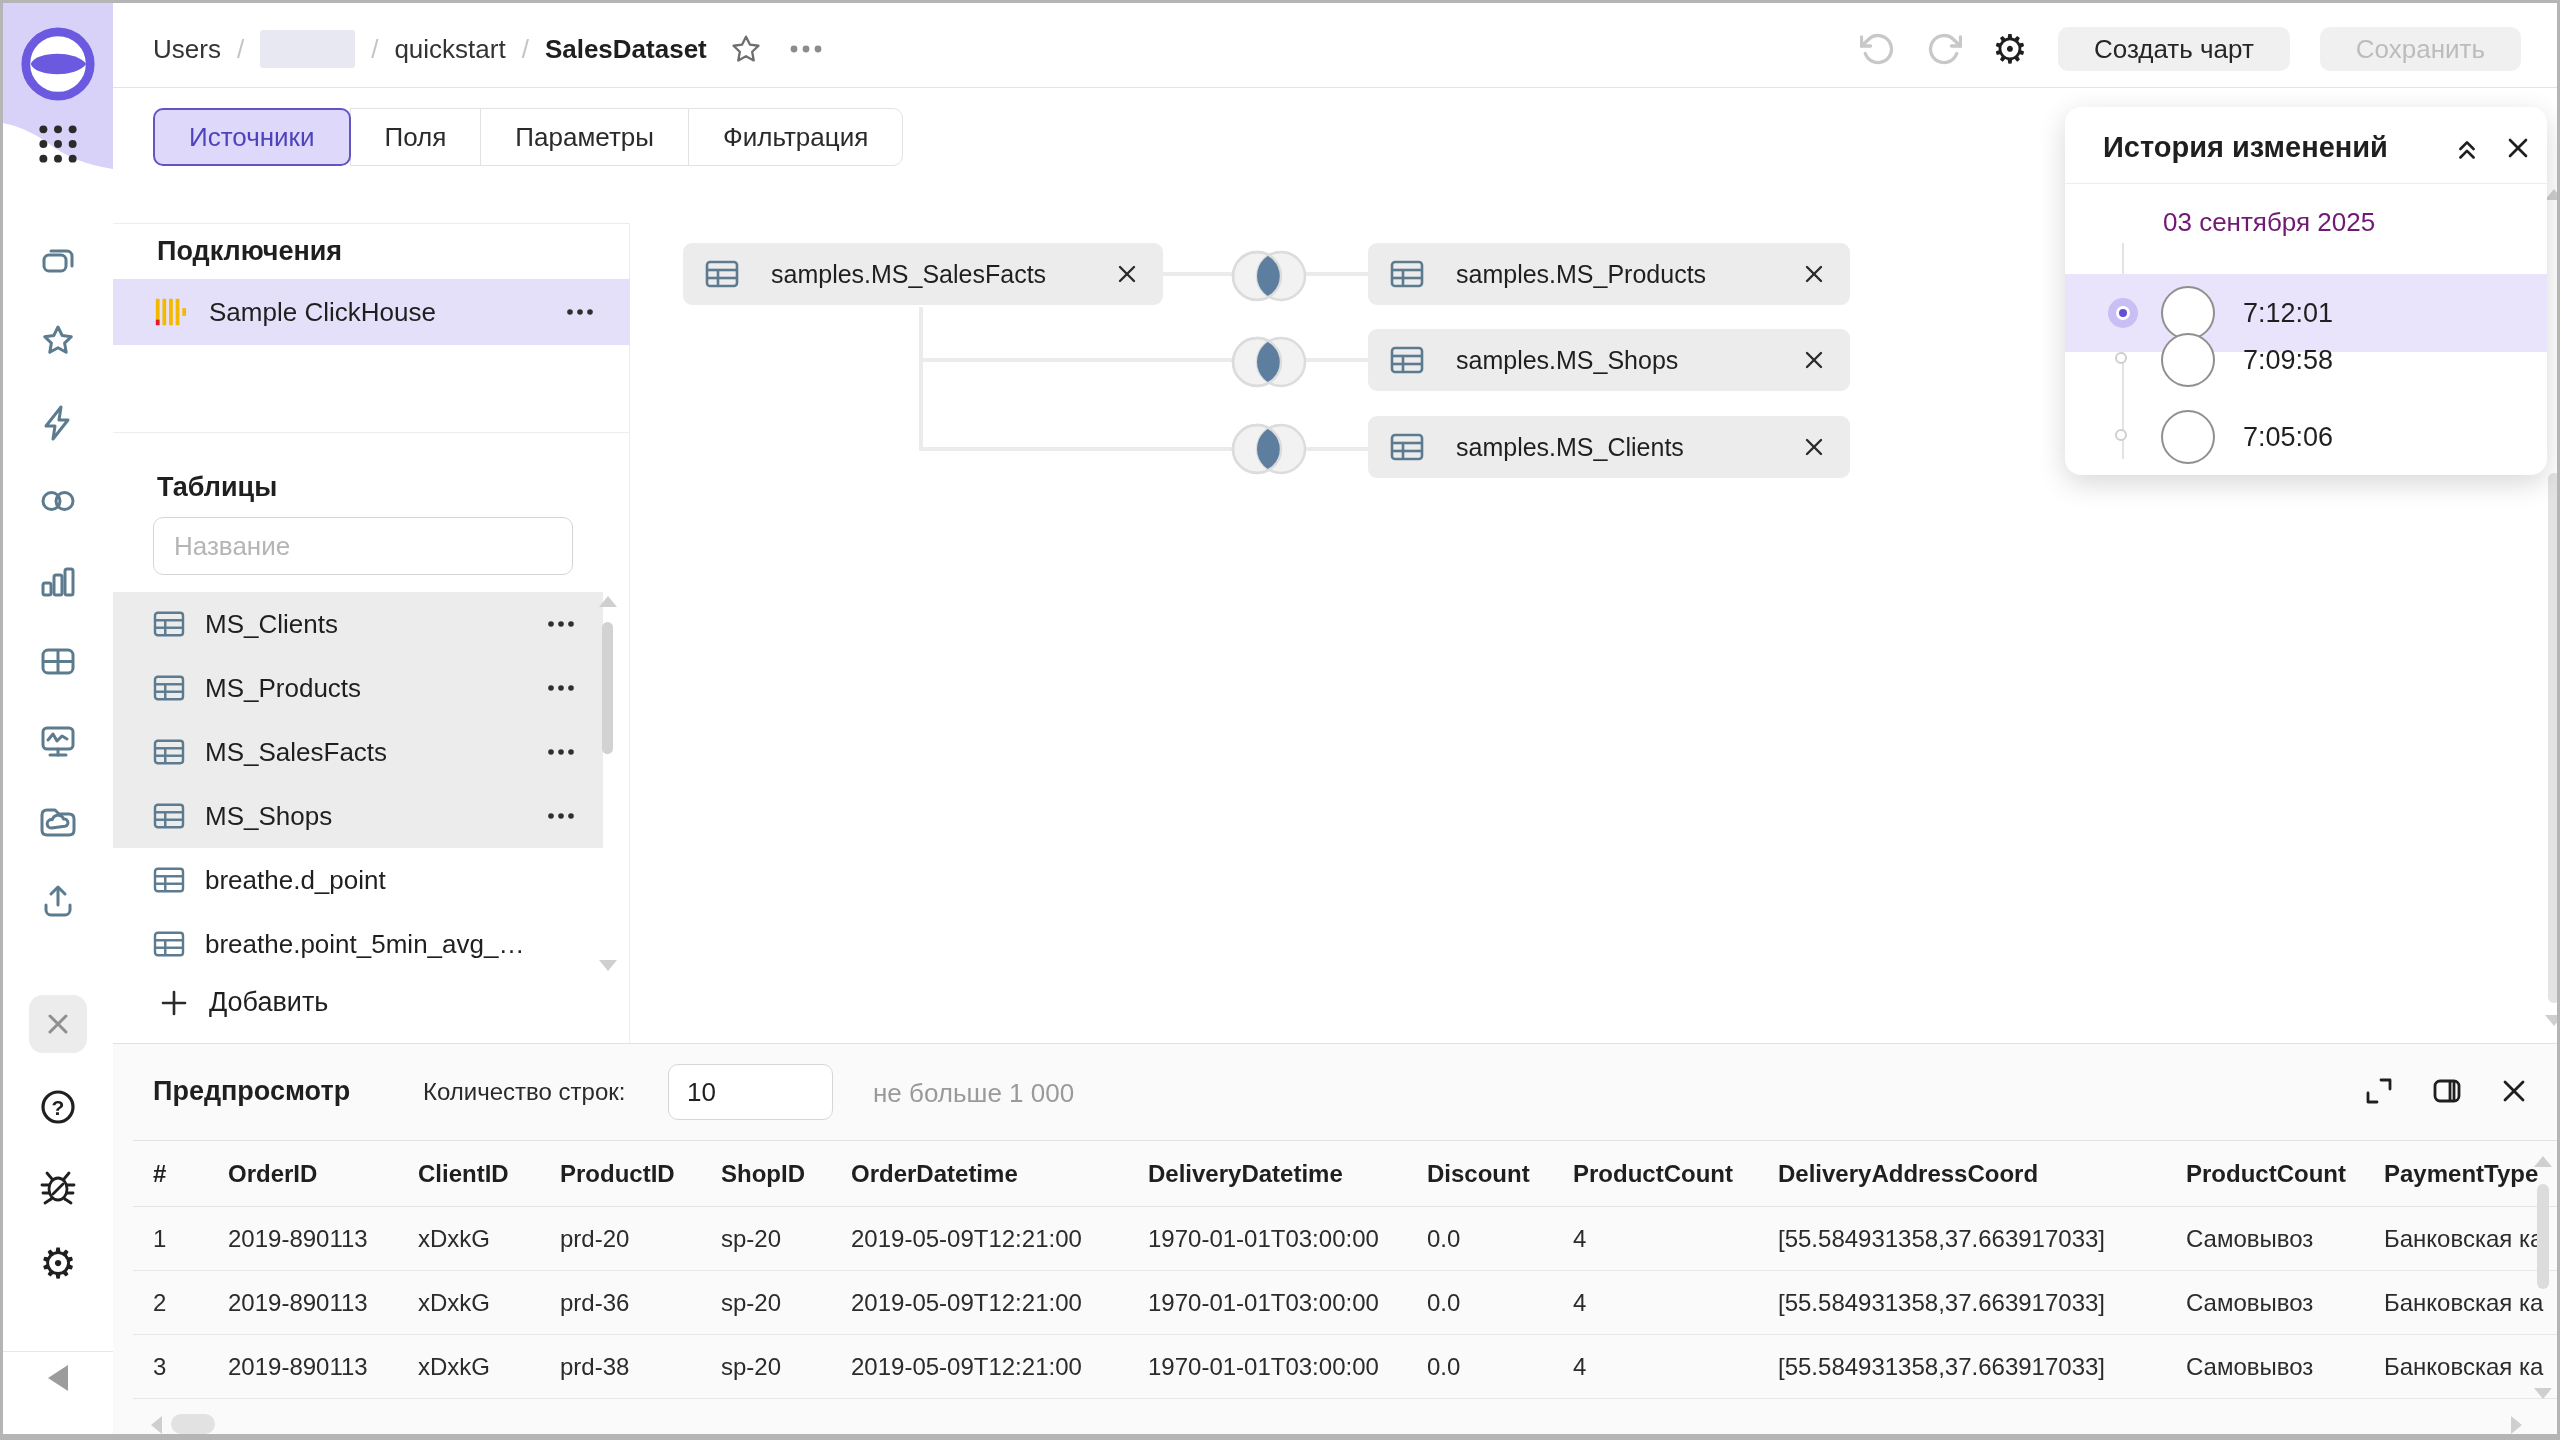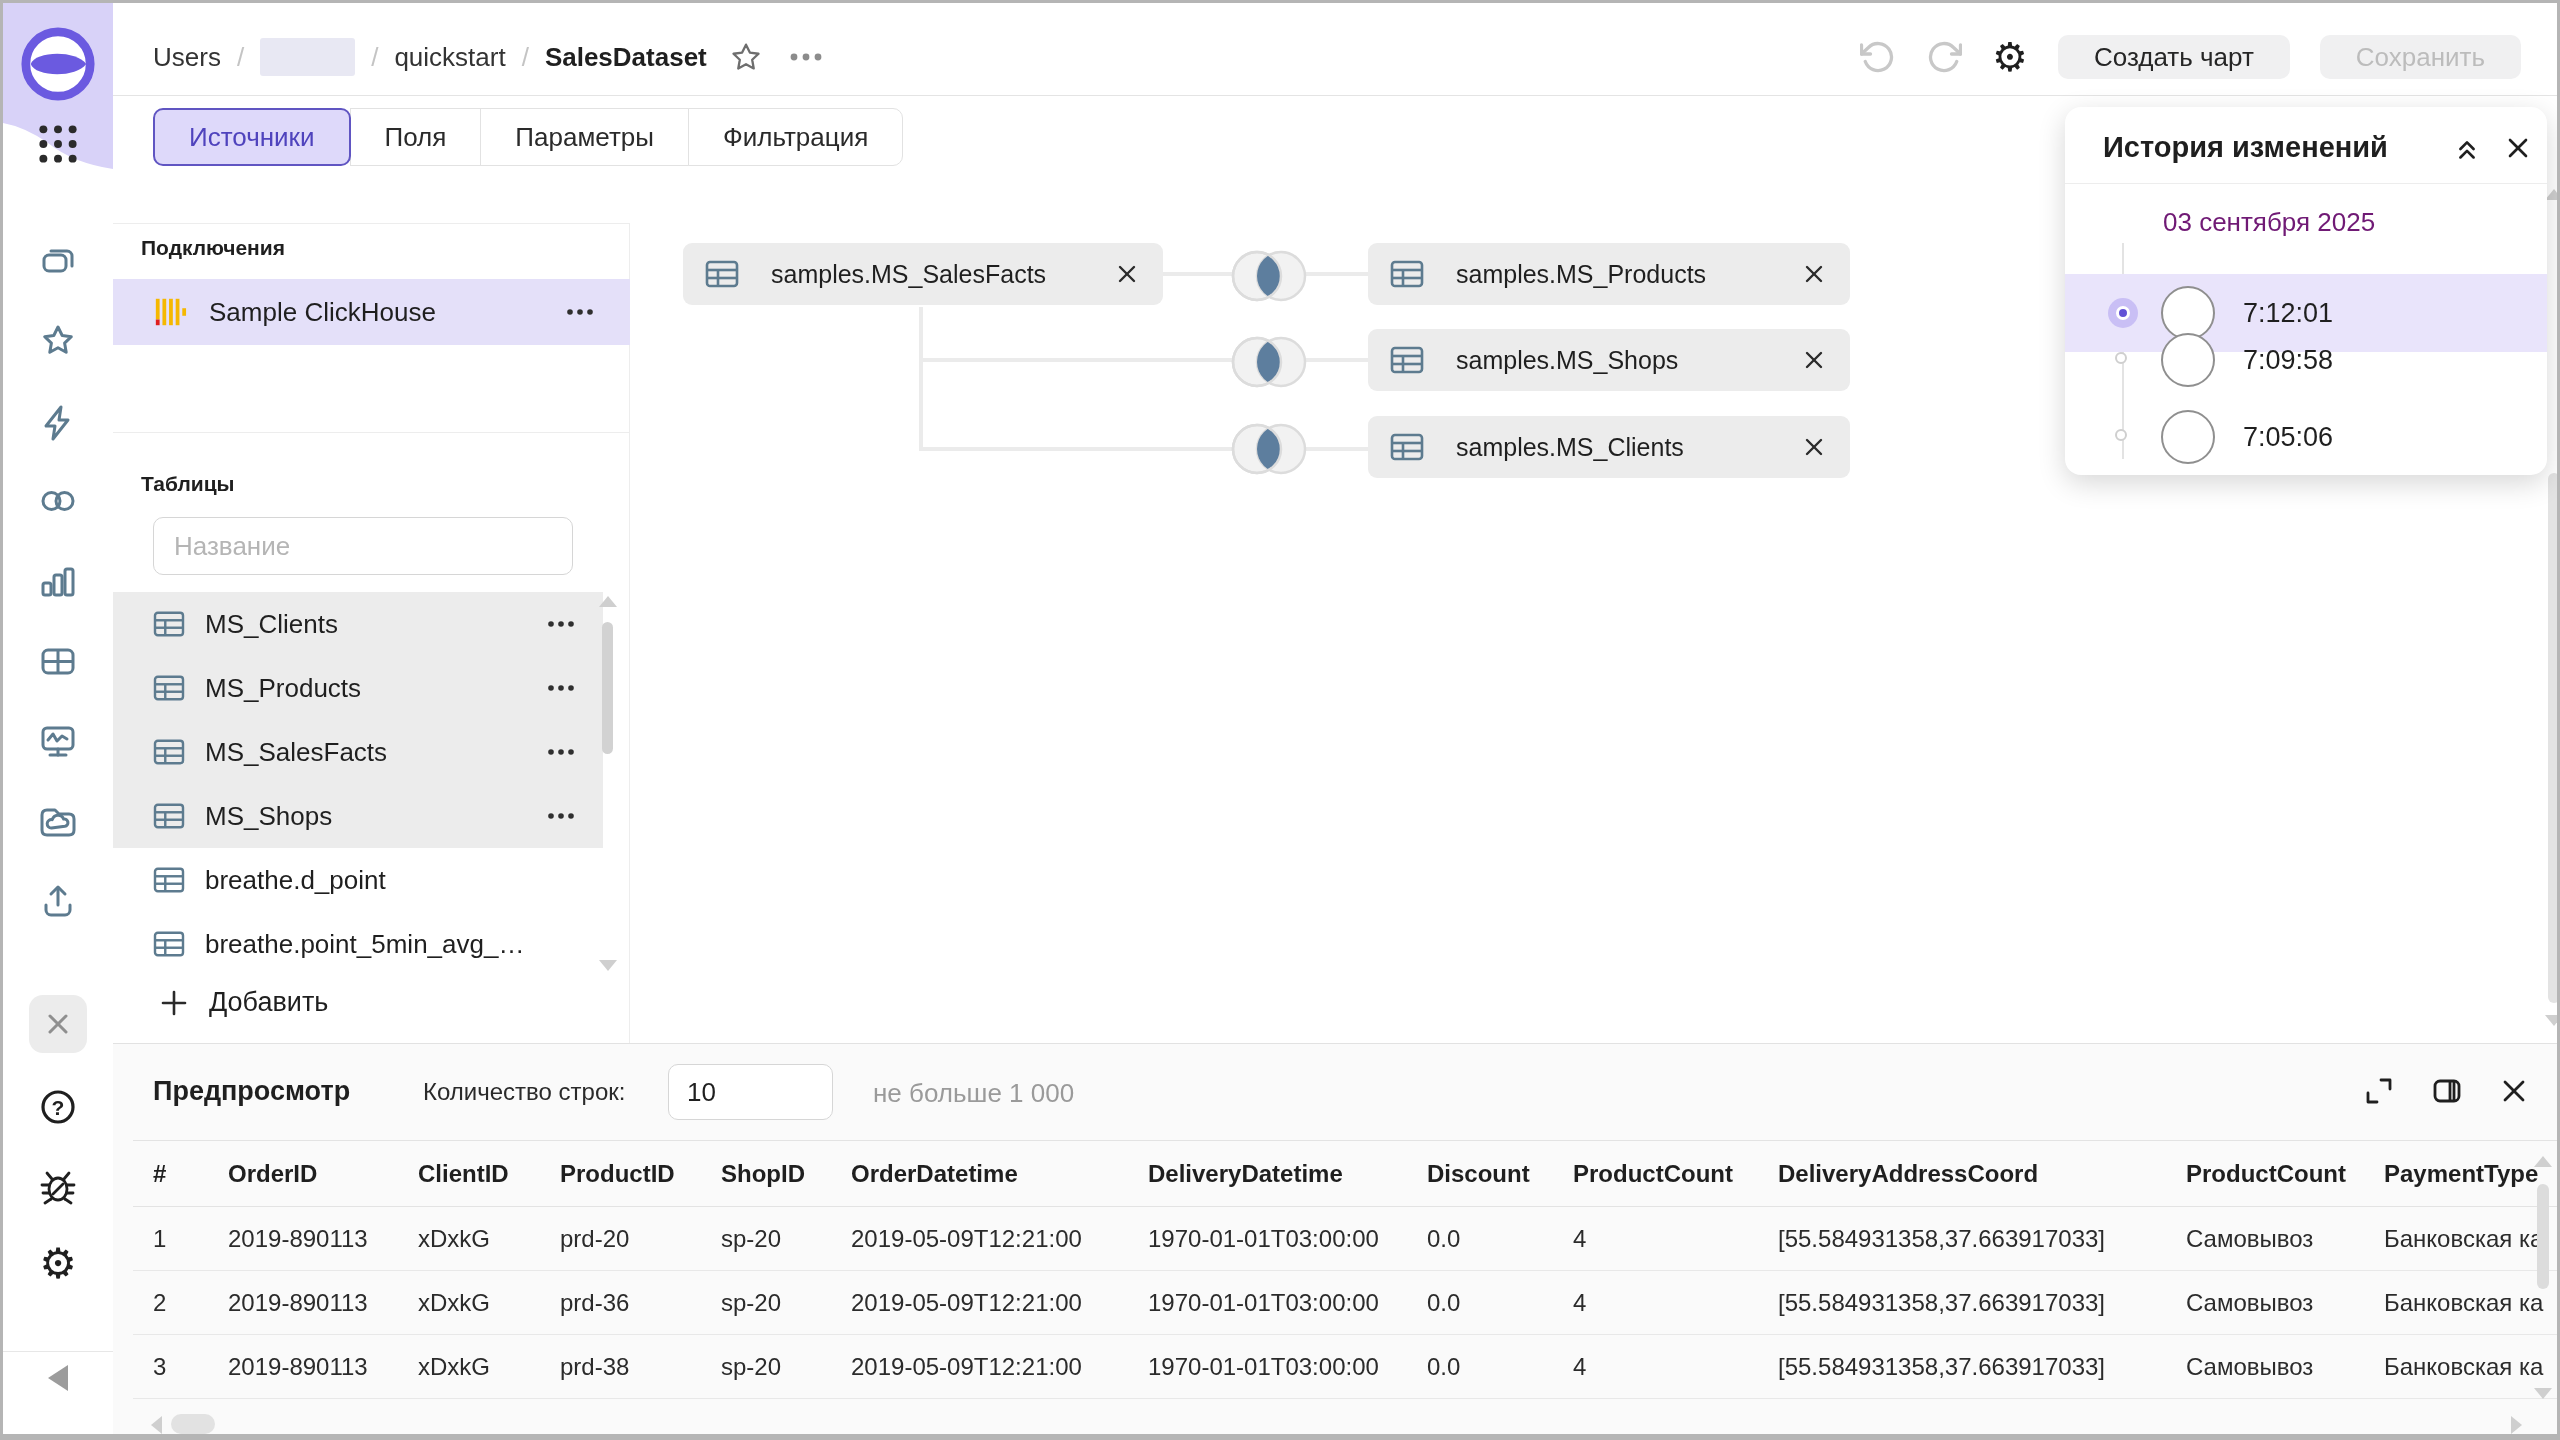--- a/index.html
+++ b/index.html
@@ -11,21 +11,21 @@
   
   #rail{position:absolute;left:0;top:0;width:110px;height:100%;background:#fff;z-index:30;}
   #rail-swoosh{position:absolute;left:0;top:0;width:110px;height:175px;}
   .rail-icon{position:absolute;left:0;width:110px;display:flex;justify-content:center;cursor:pointer;}
   .rail-x{position:absolute;left:26px;width:58px;height:58px;background:#ececec;border-radius:14px;
           display:flex;align-items:center;justify-content:center;cursor:pointer;}
   #rail-divider{position:absolute;left:0;top:1348px;width:110px;border-top:1px solid #e7e7e7;}
   .gear-glyph{font-size:42px;line-height:1;color:#1f1f1f;}
 
   
-  #topbar{position:absolute;left:110px;top:16px;width:2444px;height:77px;background:#fff;
+  #topbar{position:absolute;left:110px;top:8px;width:2444px;height:77px;background:#fff;
           border-bottom:1px solid #e4e4e4;display:flex;align-items:center;padding:0 36px 0 40px;}
   .crumb{font-size:26px;color:#333;cursor:pointer;}
   .crumb-sep{font-size:26px;color:#c4c4c4;margin:0 16px;}
   .crumb-current{font-weight:bold;color:#1f1f1f;cursor:default;}
   .crumb-redacted{width:95px;height:38px;background:#e8e8f3;border-radius:3px;cursor:pointer;}
   #topbar-actions{margin-left:auto;display:flex;align-items:center;gap:30px;}
   .tb-btn{height:44px;padding:0 36px;border:none;border-radius:10px;background:#f0f0f1;
           font-size:26px;color:#262626;cursor:pointer;}
   .tb-btn.disabled{color:#bcbcbc;cursor:default;}
   .icon-btn{background:none;border:none;padding:0;cursor:pointer;display:flex;align-items:center;}
@@ -34,21 +34,21 @@
   #tabbar{position:absolute;left:150px;top:105px;display:flex;z-index:5;align-items:center;}
   .tab{height:58px;padding:0 34px;display:flex;align-items:center;font-size:26px;color:#2a2a2a;
        background:#fff;border:1px solid #e2e2e2;margin-left:-1px;cursor:pointer;}
   .tab:first-child{border-radius:10px 0 0 10px;margin-left:0;}
   .tab:last-child{border-radius:0 10px 10px 0;}
   .tab.active{background:#ded9fa;border:2px solid #6055c2;color:#4f43bd;border-radius:10px;z-index:2;}
 
   
   #leftpanel{position:absolute;left:110px;top:220px;width:517px;height:820px;background:#fff;
              border-top:1px solid #ededed;border-right:1px solid #ededed;}
-  .panel-h{position:absolute;left:28px;font-size:21px;font-weight:bold;color:#1f1f1f;}
+  .panel-h{position:absolute;left:44px;font-size:27px;font-weight:bold;color:#1f1f1f;}
   #conn-row{position:absolute;left:0;top:55px;width:517px;height:66px;background:#e4e0f9;
             display:flex;align-items:center;cursor:pointer;}
   #conn-row .ch-icon{margin-left:40px;}
   #conn-row .conn-label{margin-left:22px;font-size:26px;color:#1f1f1f;}
   .dots-btn{background:none;border:none;cursor:pointer;padding:6px;display:flex;}
   #conn-row .dots-btn{margin-left:auto;margin-right:30px;}
   #panel-div{position:absolute;left:0;top:208px;width:517px;border-top:1px solid #ededed;}
   #tbl-search{position:absolute;left:40px;top:293px;width:420px;height:58px;border:1px solid #d6d6d6;
               border-radius:10px;font-size:26px;color:#333;padding:0 20px;outline:none;background:#fff;}
   #tbl-search::placeholder{color:#b5b5b5;}

